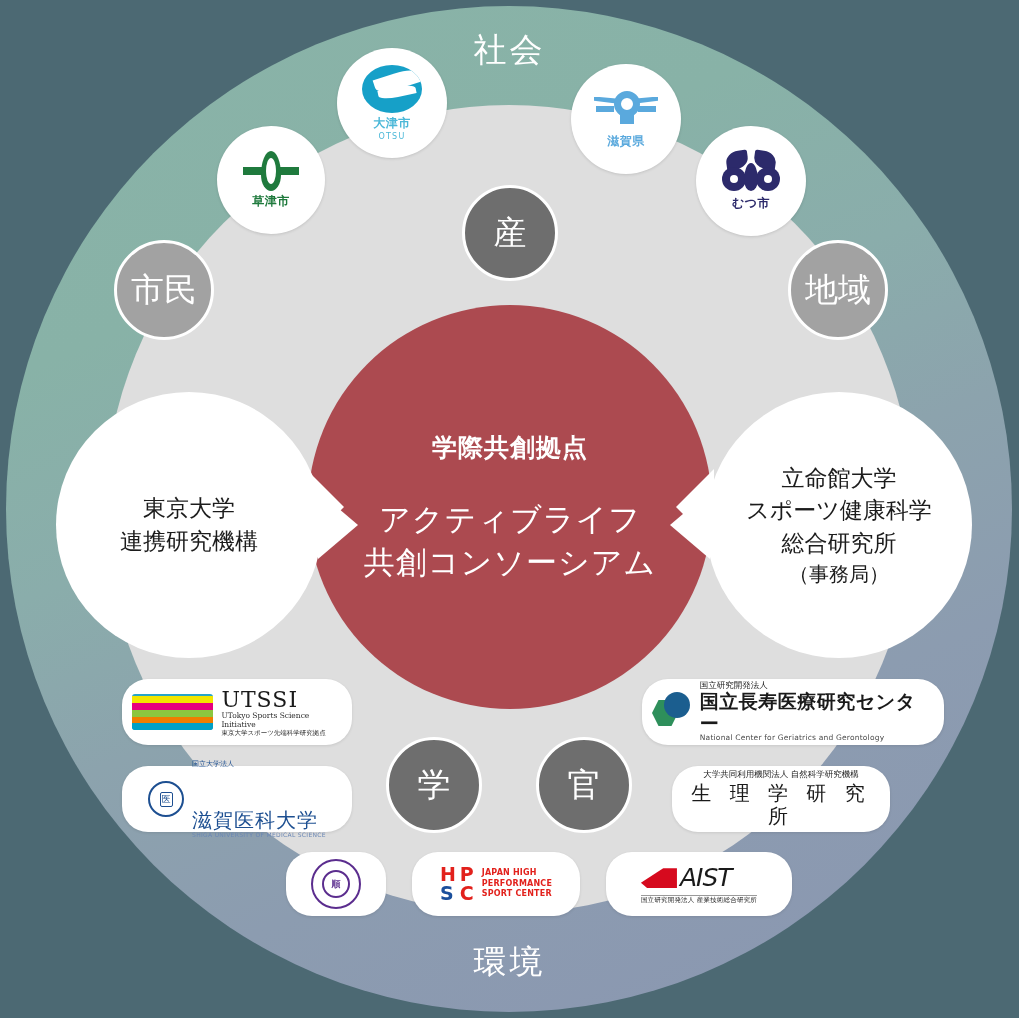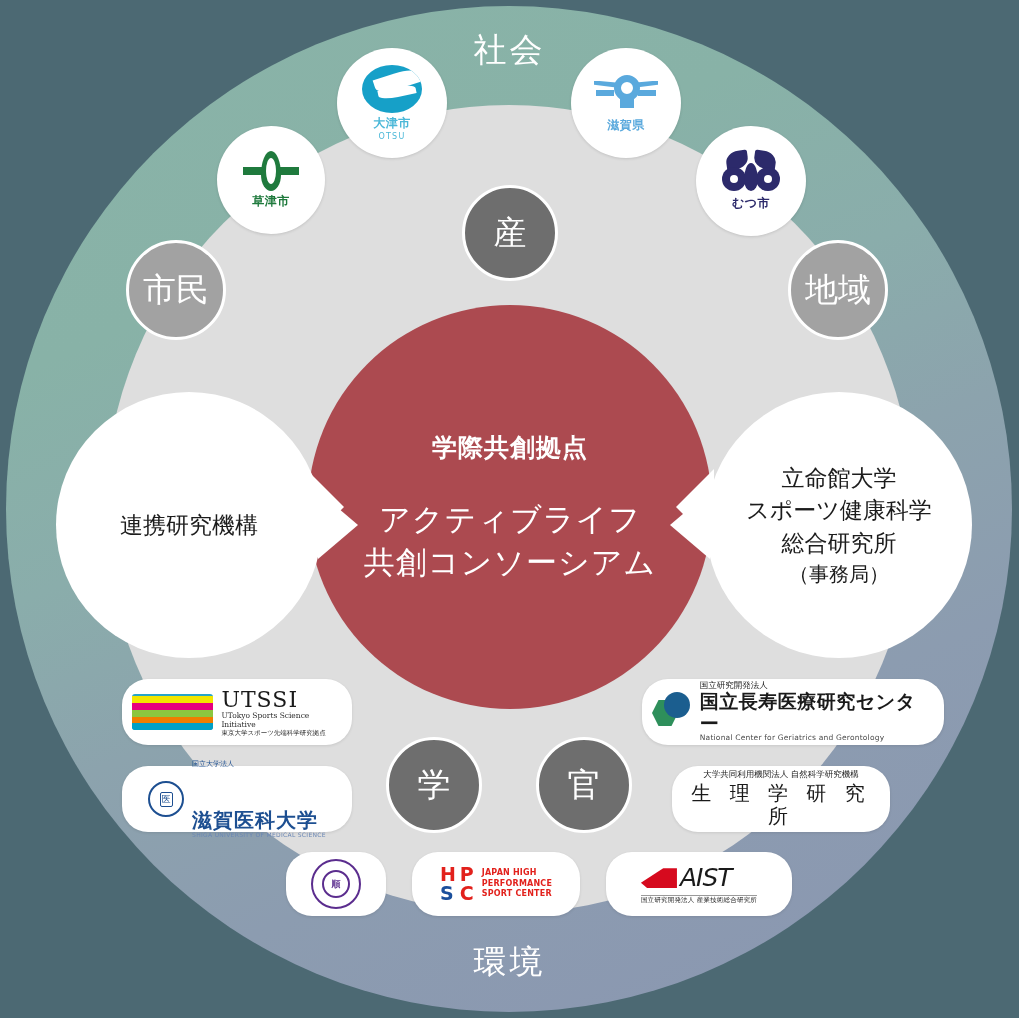--- a/index.html
+++ b/index.html
@@ -72,21 +72,21 @@
     display:flex;align-items:center;justify-content:center;
     color:#ffffff;font-size:33px;
     border:3px solid #ffffff;
     box-sizing:border-box;
   }
   .kanji.dark{background:#6e6e6e;}
   .kanji.light{background:#a2a2a2;}
   .k-san{left:462px;top:185px;width:96px;height:96px;}
   .k-gaku{left:386px;top:737px;width:96px;height:96px;}
   .k-kan{left:536px;top:737px;width:96px;height:96px;}
-  .k-shimin{left:126px;top:240px;width:100px;height:100px;}
+  .k-shimin{left:114px;top:240px;width:100px;height:100px;}
   .k-chiiki{left:788px;top:240px;width:100px;height:100px;}
 
   
   .band-label{
     position:absolute;width:100%;text-align:center;color:#ffffff;
     font-size:33px;letter-spacing:3px;
   }
   .band-shakai{top:28px;}
   .band-kankyo{top:940px;}
 
@@ -94,21 +94,21 @@
   .muni{
     position:absolute;border-radius:50%;background:#ffffff;
     display:flex;flex-direction:column;align-items:center;justify-content:center;
     box-shadow:0 1px 3px rgba(0,0,0,.12);
   }
   .muni .glyph{display:block;}
   .muni .cap{font-size:12px;font-weight:bold;margin-top:2px;letter-spacing:.5px;}
   .muni .cap2{font-size:8px;letter-spacing:1.2px;}
   .m-kusatsu{left:217px;top:126px;width:108px;height:108px;}
   .m-otsu{left:337px;top:48px;width:110px;height:110px;}
-  .m-shiga{left:571px;top:48px;width:110px;height:110px;}
+  .m-shiga{left:571px;top:64px;width:110px;height:110px;}
   .m-mutsu{left:696px;top:126px;width:110px;height:110px;}
 
   
   .pill{
     position:absolute;background:#ffffff;border-radius:26px;
     display:flex;align-items:center;justify-content:center;
     box-shadow:0 1px 3px rgba(0,0,0,.10);
     box-sizing:border-box;padding:4px 10px;
   }
   .p-utssi{left:122px;top:679px;width:230px;height:66px;}
@@ -126,21 +126,21 @@
   .utssi-wave{width:84px;height:36px;border-radius:3px;overflow:hidden;position:relative;background:#27a5c9;}
   .utssi-wave i{position:absolute;left:-6px;width:100px;height:8px;border-radius:6px;display:block;}
   .utssi-name{font-family:"DejaVu Serif","Liberation Serif",serif;font-size:22px;letter-spacing:1px;color:#1a1a1a;}
   .utssi-en{font-family:"DejaVu Serif","Liberation Serif",serif;font-size:7.5px;color:#2b2b2b;}
   .utssi-jp{font-size:6.5px;color:#2b2b2b;}
 
   
   .shiga-seal{width:36px;height:36px;border-radius:50%;border:2px solid #1d4f91;display:flex;align-items:center;justify-content:center;box-sizing:border-box;}
   .shiga-seal span{font-size:9px;color:#1d4f91;border:1px solid #1d4f91;padding:0 1px;border-radius:2px;}
   .shiga-small{font-size:7px;color:#1d4f91;}
-  .shiga-main{font-size:20px;color:#1d4f91;letter-spacing:1px;font-weight:bold;margin-top:41px;}
+  .shiga-main{font-size:20px;color:#1d4f91;letter-spacing:1px;font-weight:normal;margin-top:41px;}
   .shiga-en{font-size:6px;color:#6a87b5;letter-spacing:.3px;}
 
   
   .ncgg-mark{width:40px;height:40px;position:relative;}
   .ncgg-hex{position:absolute;left:0;top:8px;width:26px;height:26px;background:#2e8f5b;clip-path:polygon(25% 0,75% 0,100% 50%,75% 100%,25% 100%,0 50%);}
   .ncgg-disc{position:absolute;left:12px;top:0;width:26px;height:26px;border-radius:50%;background:#1b5e8f;}
   .ncgg-s1{font-size:8.5px;color:#1a1a1a;}
   .ncgg-s2{font-size:19px;color:#1a1a1a;letter-spacing:.5px;font-weight:bold;}
   .ncgg-s3{font-size:7.5px;color:#4a4a4a;letter-spacing:.2px;}
 
@@ -214,20 +214,21 @@
         <div>アクティブライフ</div>
         <div>共創コンソーシアム</div>
       </div>
     </div>
     <div class="notch left"></div>
     <div class="notch right"></div>
   </div>
 
   <div class="party party-left">
     <div class="lines">
+      <div>東京大学</div>
       <div>連携研究機構</div>
     </div>
     <div class="wedge l"></div>
   </div>
 
   <div class="party party-right">
     <div class="lines">
       <div>立命館大学</div>
       <div>スポーツ健康科学</div>
       <div>総合研究所</div>

